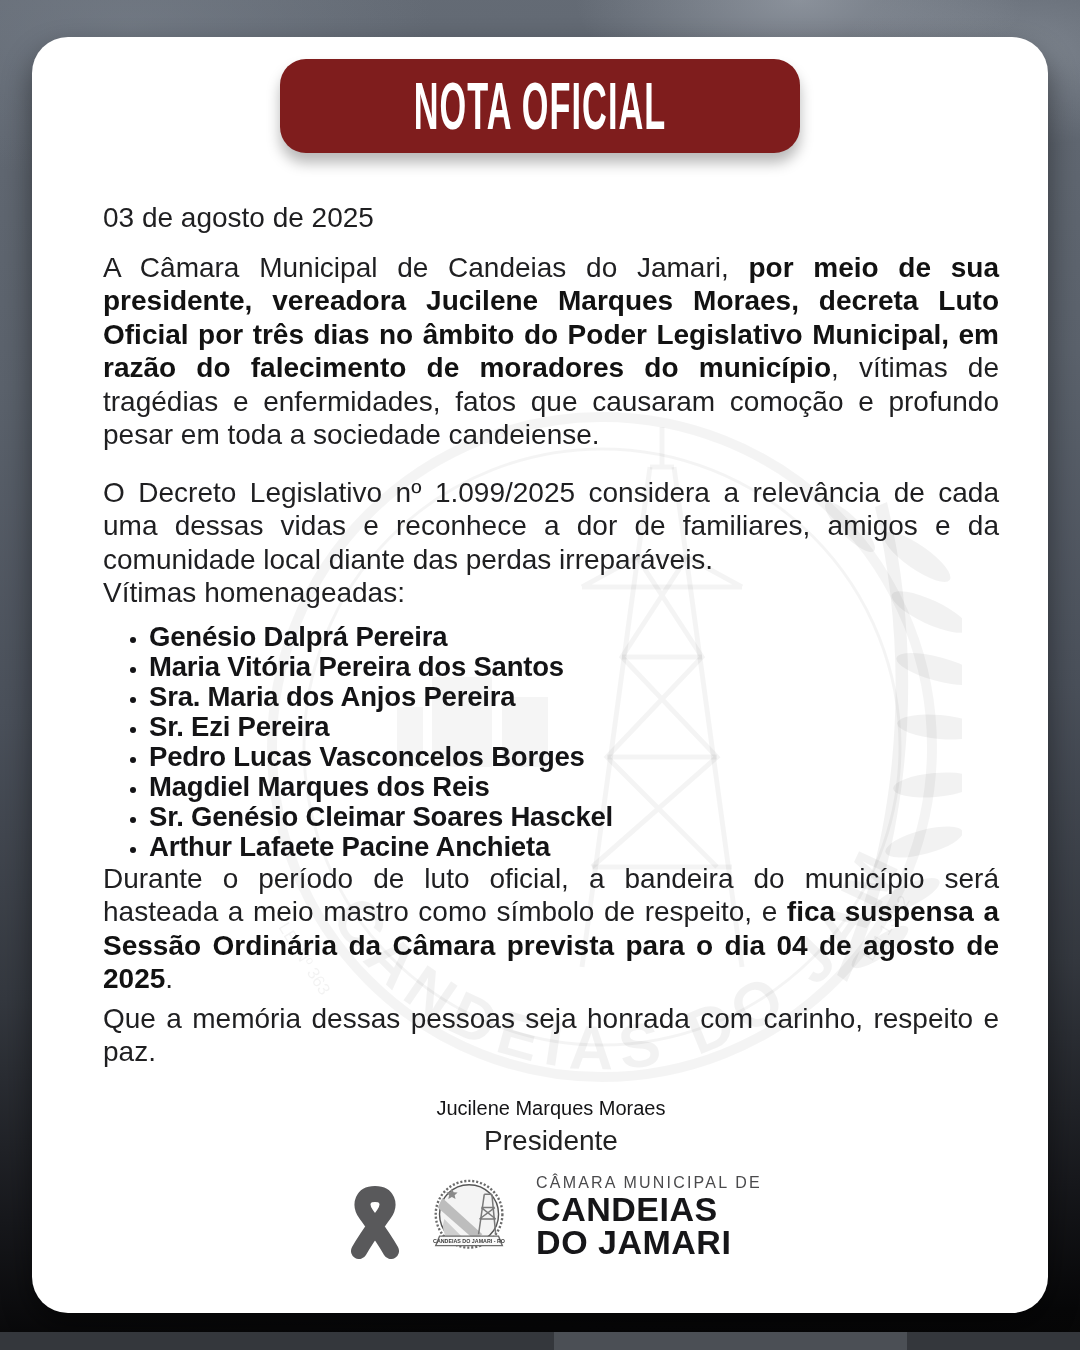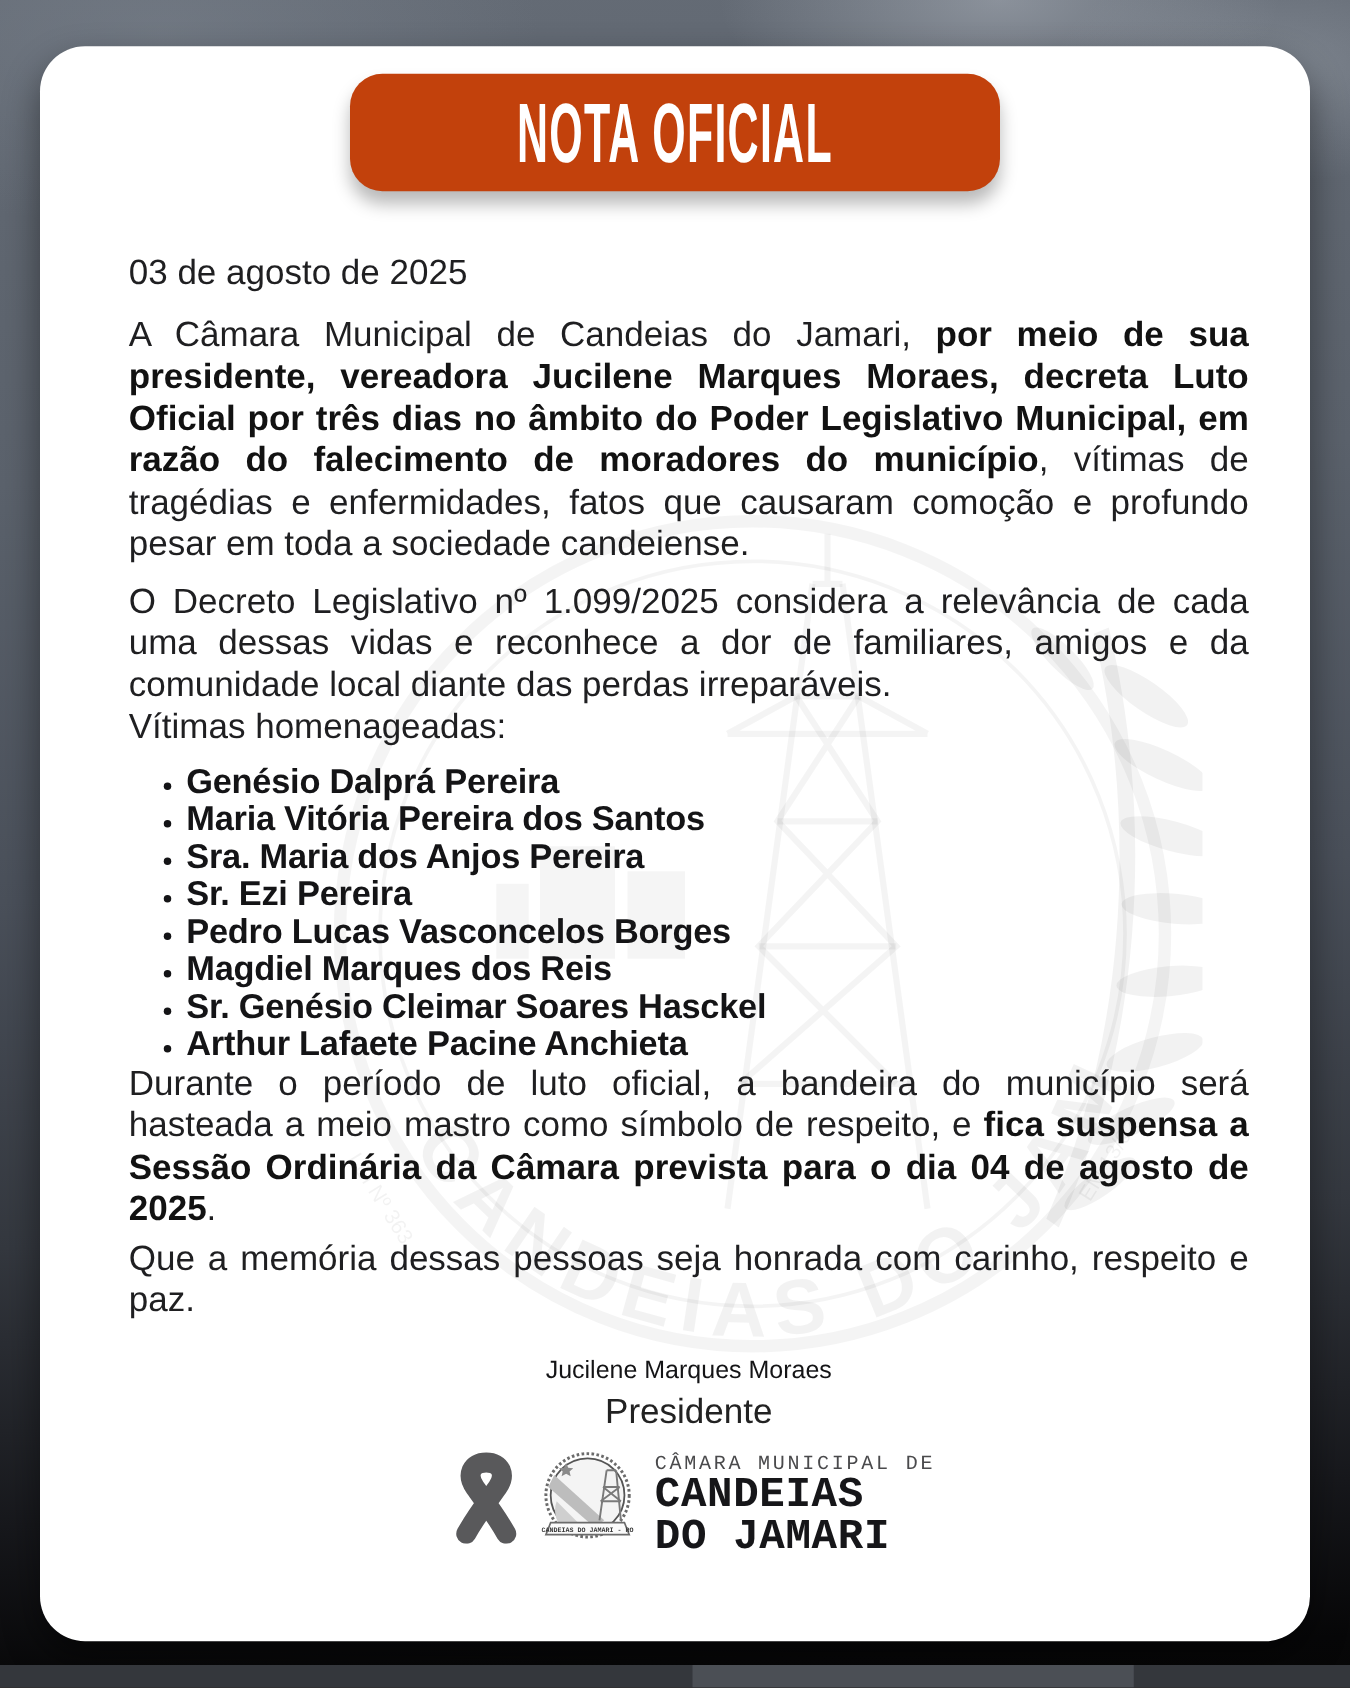--- a/index.html
+++ b/index.html
@@ -32,37 +32,37 @@
     color:#fff;font-weight:700;font-size:66px;letter-spacing:2px;
     transform:scale(.52,1.02);transform-origin:center;white-space:nowrap;
   }
   .content{
     position:absolute;left:71px;top:164px;width:896px;
     font-size:28px;line-height:33.5px;color:#1f1f21;
   }
   .p{ text-align:justify; }
   .p b{ color:#121212; }
   .date{ margin-bottom:16px; }
-  .p1{ margin-bottom:12px; }
+  .p1{ margin-bottom:24px; }
   .p2{ margin-bottom:0; }
   .victims-label{ text-align:left; }
   ul.victims{
     margin:12px 0 0 0;padding:0 0 0 46px;list-style:disc outside;
   }
   ul.victims li{
     line-height:30px;font-weight:700;font-size:27.5px;letter-spacing:-.2px;color:#141416;
   }
   ul.victims li::marker{ font-size:20px;color:#141416; }
   .p3{ margin:0 0 6px 0; }
   .p4{ margin-bottom:11px; }
   .signature{ margin-top:22px;text-align:center; }
   .sig-name{ font-weight:400;font-size:20px;line-height:34px;color:#141416; }
   .sig-role{ font-size:28px;line-height:32px;color:#222; }
   .logo-row{
-    margin-top:16px;display:flex;align-items:flex-start;justify-content:center;gap:4px;font-family:Liberation Mono, monospace;
+    margin-top:16px;display:flex;align-items:flex-end;justify-content:center;gap:17px;
   }
   .logo-text{ margin-left:6px; }
   .logo-top{
     font-size:16px;letter-spacing:2.2px;color:#4a4a4c;line-height:20px;font-weight:400;
   }
   .logo-big{
     font-size:34px;line-height:33px;font-weight:800;color:#161619;letter-spacing:.5px;
   }
   .watermark{ position:absolute;left:150px;top:360px;pointer-events:none; }
   .bottom-bar{
@@ -116,21 +116,21 @@
       <defs>
         <path id="wmArc" d="M 128 470 A 318 318 0 0 0 712 470"></path>
       </defs>
       <text font-size="62" font-weight="700" letter-spacing="9" fill="#000" fill-opacity="0.05">
         <textPath href="#wmArc" startOffset="6%">CANDEIAS DO JAMARI</textPath>
       </text>
       <text x="96" y="520" font-size="17" fill="#000" fill-opacity="0.05" transform="rotate(58 96 520)">LEI Nº 363</text>
       <text x="690" y="555" font-size="17" fill="#000" fill-opacity="0.05" transform="rotate(-58 690 555)">EM 13/02</text>
     </svg>
 
-    <div class="badge" style="background:#c2410c;">
+    <div class="badge" style="background:#7f1d1d;">
       <span>NOTA OFICIAL</span>
     </div>
 
     <div class="content">
       <div class="p date">03 de agosto de 2025</div>
 
       <div class="p p1"><span>A Câmara Municipal de Candeias do Jamari, </span><b>por meio de sua presidente, vereadora Jucilene Marques Moraes, decreta Luto Oficial por três dias no âmbito do Poder Legislativo Municipal, em razão do falecimento de moradores do município</b><span>, vítimas de tragédias e enfermidades, fatos que causaram comoção e profundo pesar em toda a sociedade candeiense.</span></div>
 
       <div class="p p2"><span>O Decreto Legislativo nº 1.099/2025 considera a relevância de cada uma dessas vidas e reconhece a dor de familiares, amigos e da comunidade local diante das perdas irreparáveis.</span></div>
       <div class="victims-label">Vítimas homenageadas:</div>

